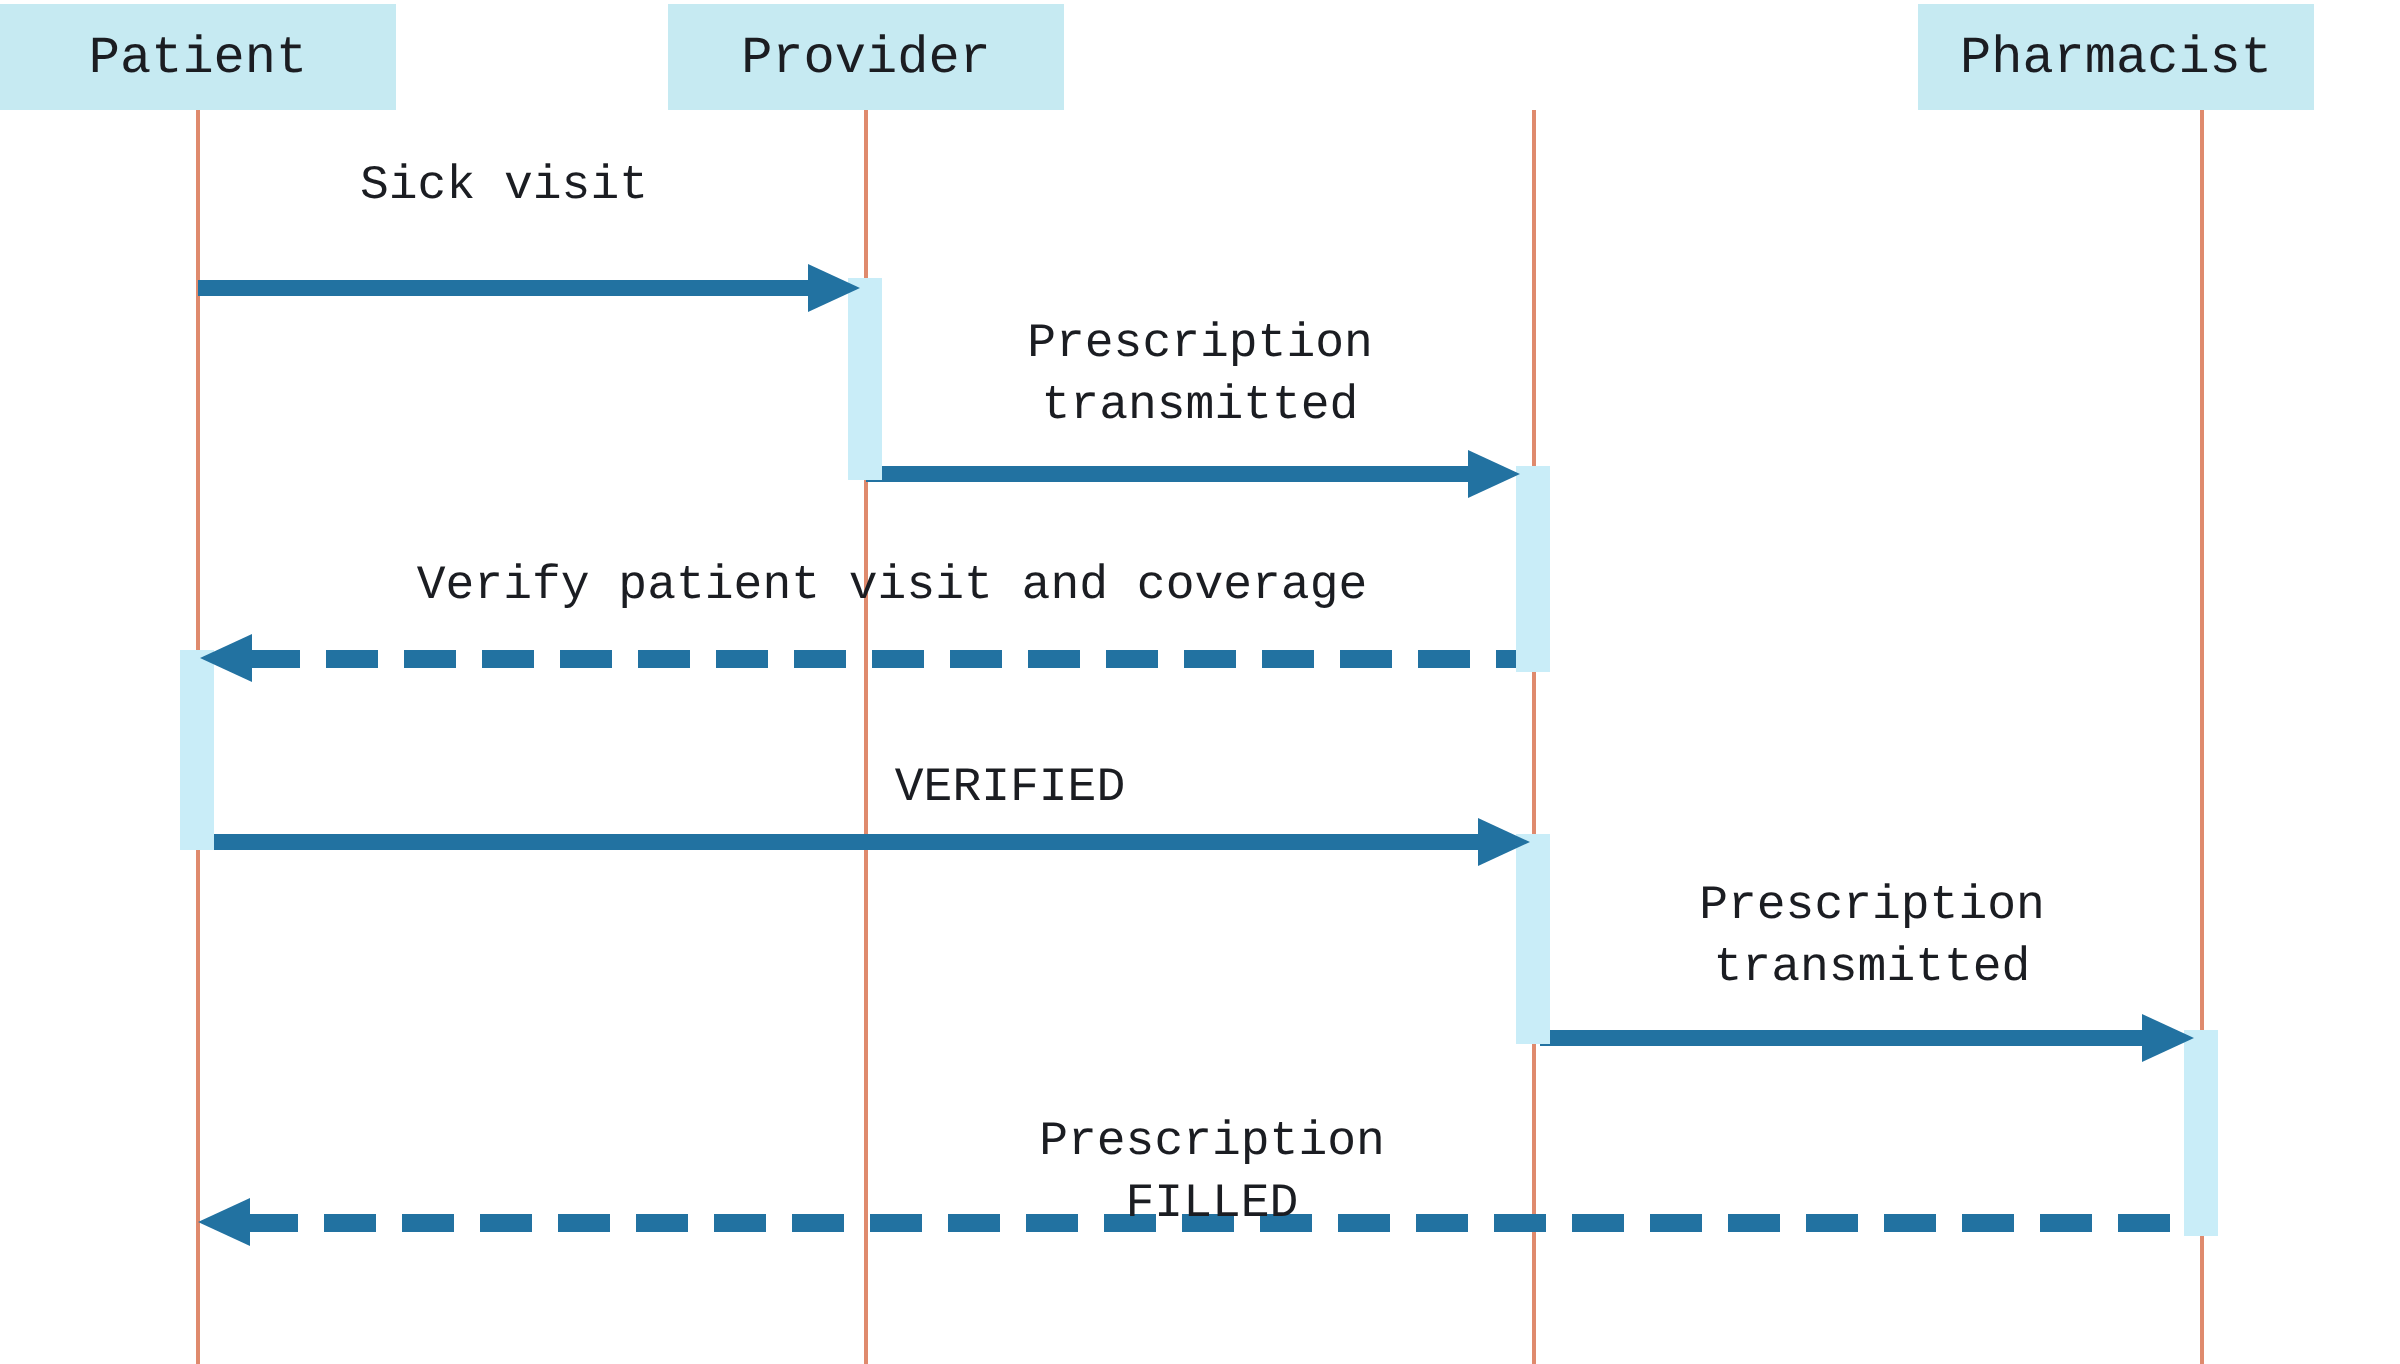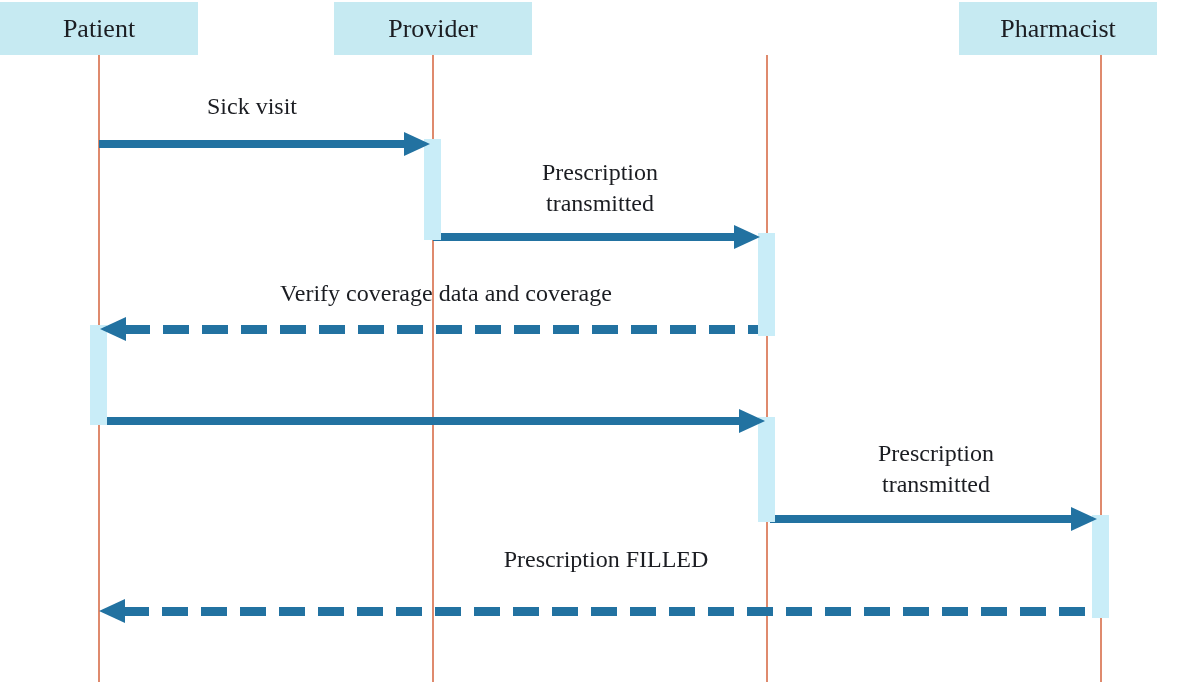--- a/index.html
+++ b/index.html
@@ -11,21 +11,21 @@
     --background: #ffffff;
   }
   * { margin: 0; padding: 0; box-sizing: border-box; }
   html, body { background: var(--background); }
   .diagram {
     position: relative;
     width: 1200px;
     height: 682px;
     background: var(--background);
     overflow: hidden;
-    font-family: Liberation Serif, serif;
+    font-family: Liberation Mono, monospace;
     color: var(--text);
   }
   .actor-box {
     position: absolute;
     top: 2px;
     width: 198px;
     height: 53px;
     background: var(--actor-fill);
     display: flex;
     align-items: center;
@@ -99,48 +99,49 @@
   <div class="lifeline" style="left:432px"></div>
   <div class="lifeline" style="left:766px"></div>
   <div class="lifeline" style="left:1100px"></div>
 
   <div class="activation" style="left:424px;top:139px;height:101px"></div>
   <div class="activation" style="left:758px;top:233px;height:103px"></div>
   <div class="activation" style="left:90px;top:325px;height:100px"></div>
   <div class="activation" style="left:758px;top:417px;height:105px"></div>
   <div class="activation" style="left:1092px;top:515px;height:103px"></div>
 
-  <div class="msg-label nowrap" style="left:252px;top:91px">Sick visit</div>
+  <div class="msg-label nowrap" style="left:252px;top:78px">Sick visit</div>
   <div class="arrow solid right" style="left:99px;top:132px;width:331px">
     <div class="shaft"></div>
     <div class="head"></div>
   </div>
 
   <div class="msg-label wrap" style="left:600px;top:157px">Prescription transmitted</div>
   <div class="arrow solid right" style="left:433px;top:225px;width:327px">
     <div class="shaft"></div>
     <div class="head"></div>
   </div>
 
-  <div class="msg-label nowrap" style="left:446px;top:278px">Verify coverage data  and coverage</div>
+  <div class="msg-label nowrap" style="left:446px;top:278px">Verify patient visit  and coverage</div>
   <div class="arrow dashed left" style="left:100px;top:317px;width:660px">
     <div class="shaft"></div>
     <div class="head"></div>
   </div>
 
+  <div class="msg-label nowrap" style="left:505px;top:379px">VERIFIED</div>
   <div class="arrow solid right" style="left:107px;top:409px;width:658px">
     <div class="shaft"></div>
     <div class="head"></div>
   </div>
 
   <div class="msg-label wrap" style="left:936px;top:438px">Prescription transmitted</div>
   <div class="arrow solid right" style="left:770px;top:507px;width:327px">
     <div class="shaft"></div>
     <div class="head"></div>
   </div>
 
-  <div class="msg-label wrap" style="left:606px;top:544px">Prescription FILLED</div>
+  <div class="msg-label wrap" style="left:606px;top:556px">Prescription FILLED</div>
   <div class="arrow dashed left" style="left:99px;top:599px;width:994px">
     <div class="shaft"></div>
     <div class="head"></div>
   </div>
 
 </div>
 
 </body></html>

